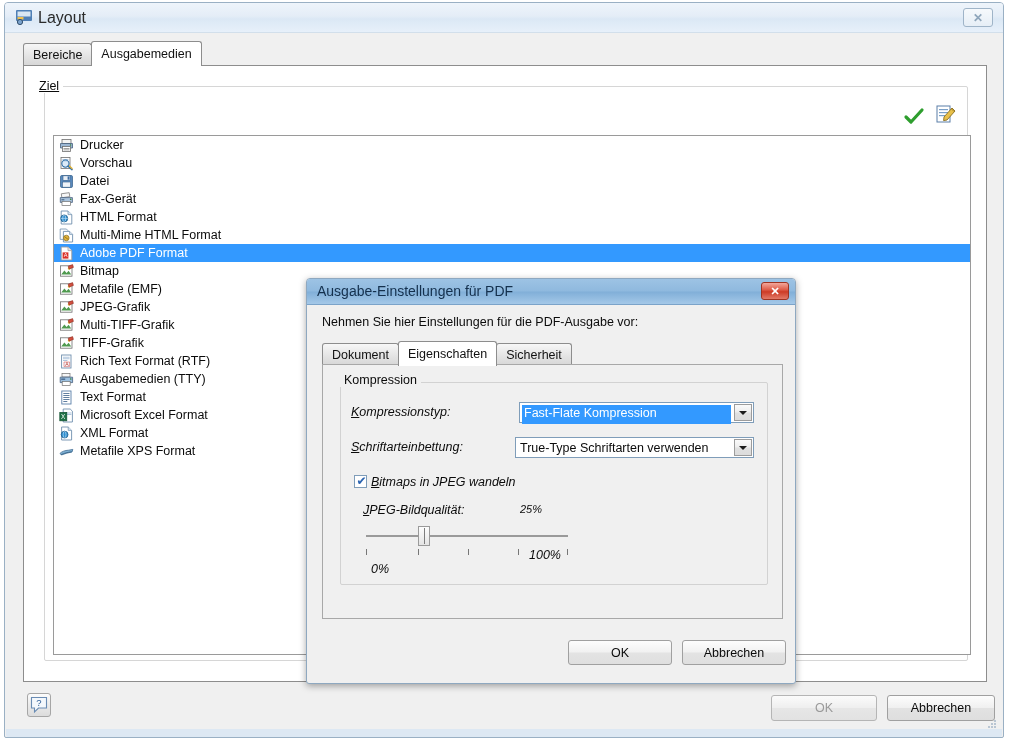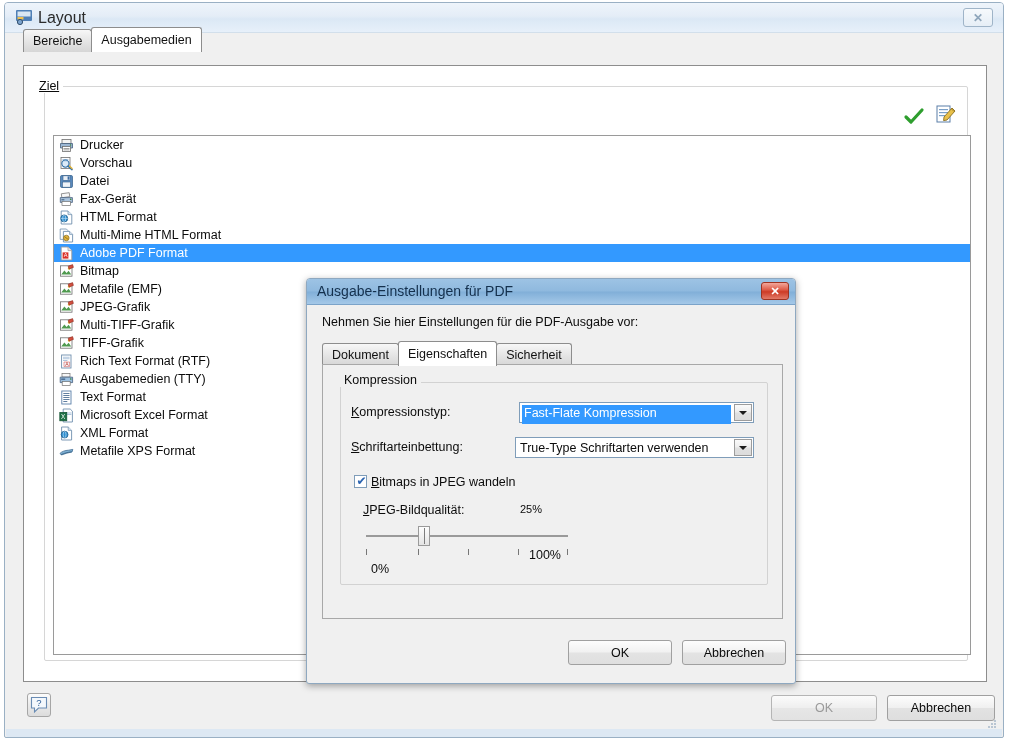--- a/index.html
+++ b/index.html
@@ -38,21 +38,21 @@
     border:1px solid #9fb4c8;border-radius:3px;
     box-sizing:border-box;
   }
   #win-close .g{
     position:absolute;left:0;top:0;right:0;bottom:0;
     display:flex;align-items:center;justify-content:center;
     color:#8fa6bb;font-size:12px;font-weight:bold;font-family:"Liberation Sans",sans-serif;
   }
   
   .tabstrip{
-    position:absolute;left:18px;top:24px;height:25px;
+    position:absolute;left:18px;top:38px;height:25px;
   }
   .tab{
     position:relative;display:inline-block;vertical-align:bottom;
     height:23px;line-height:23px;padding:0 9px;
     border:1px solid #8d8d8d;border-bottom:none;
     border-radius:3px 3px 0 0;
     background:linear-gradient(to bottom,#f7f7f7,#e2e2e2 60%,#d6d6d6);
     font-size:12.5px;color:#111;
     box-sizing:border-box;
     margin-right:-1px;
@@ -152,21 +152,21 @@
     background:#f0f0f0;border:1px solid #a8a8a8;box-sizing:border-box;
   }
   #komp-group{
     position:absolute;left:17px;top:17px;width:428px;height:203px;
     border:1px solid #d2d2d2;border-radius:2px;box-sizing:border-box;
   }
   #komp-legend{
     position:absolute;left:340px;top:373px;background:#f0f0f0;padding:0 4px;
     font-size:12.5px;color:#0b0b0b;
   }
-  .dlabel{position:absolute;font-size:12.5px;color:#0b0b0b;}
+  .dlabel{position:absolute;font-size:12.5px;color:#0b0b0b;font-style:italic;}
   .dlabel .acc{text-decoration:underline;}
   #lbl-komptyp{left:351px;top:405px;}
   #lbl-schrift{left:351px;top:440px;}
   .combo{
     position:absolute;height:21px;background:#ffffff;
     border:1px solid #7f9db9;box-sizing:border-box;
   }
   .combo .val{
     position:absolute;left:4px;top:2px;right:22px;height:19px;line-height:17px;
     font-size:12.5px;color:#0b0b0b;white-space:nowrap;overflow:hidden;

